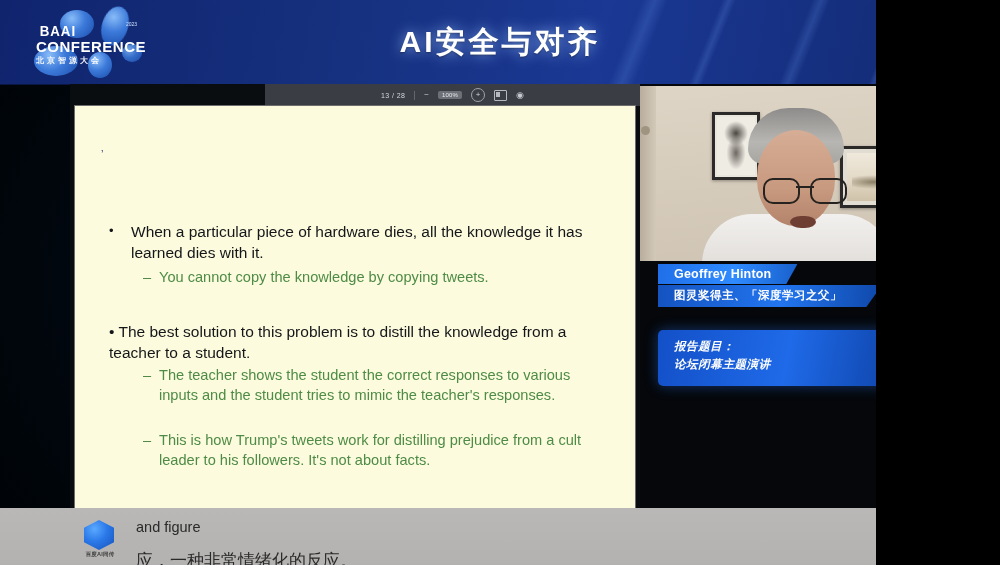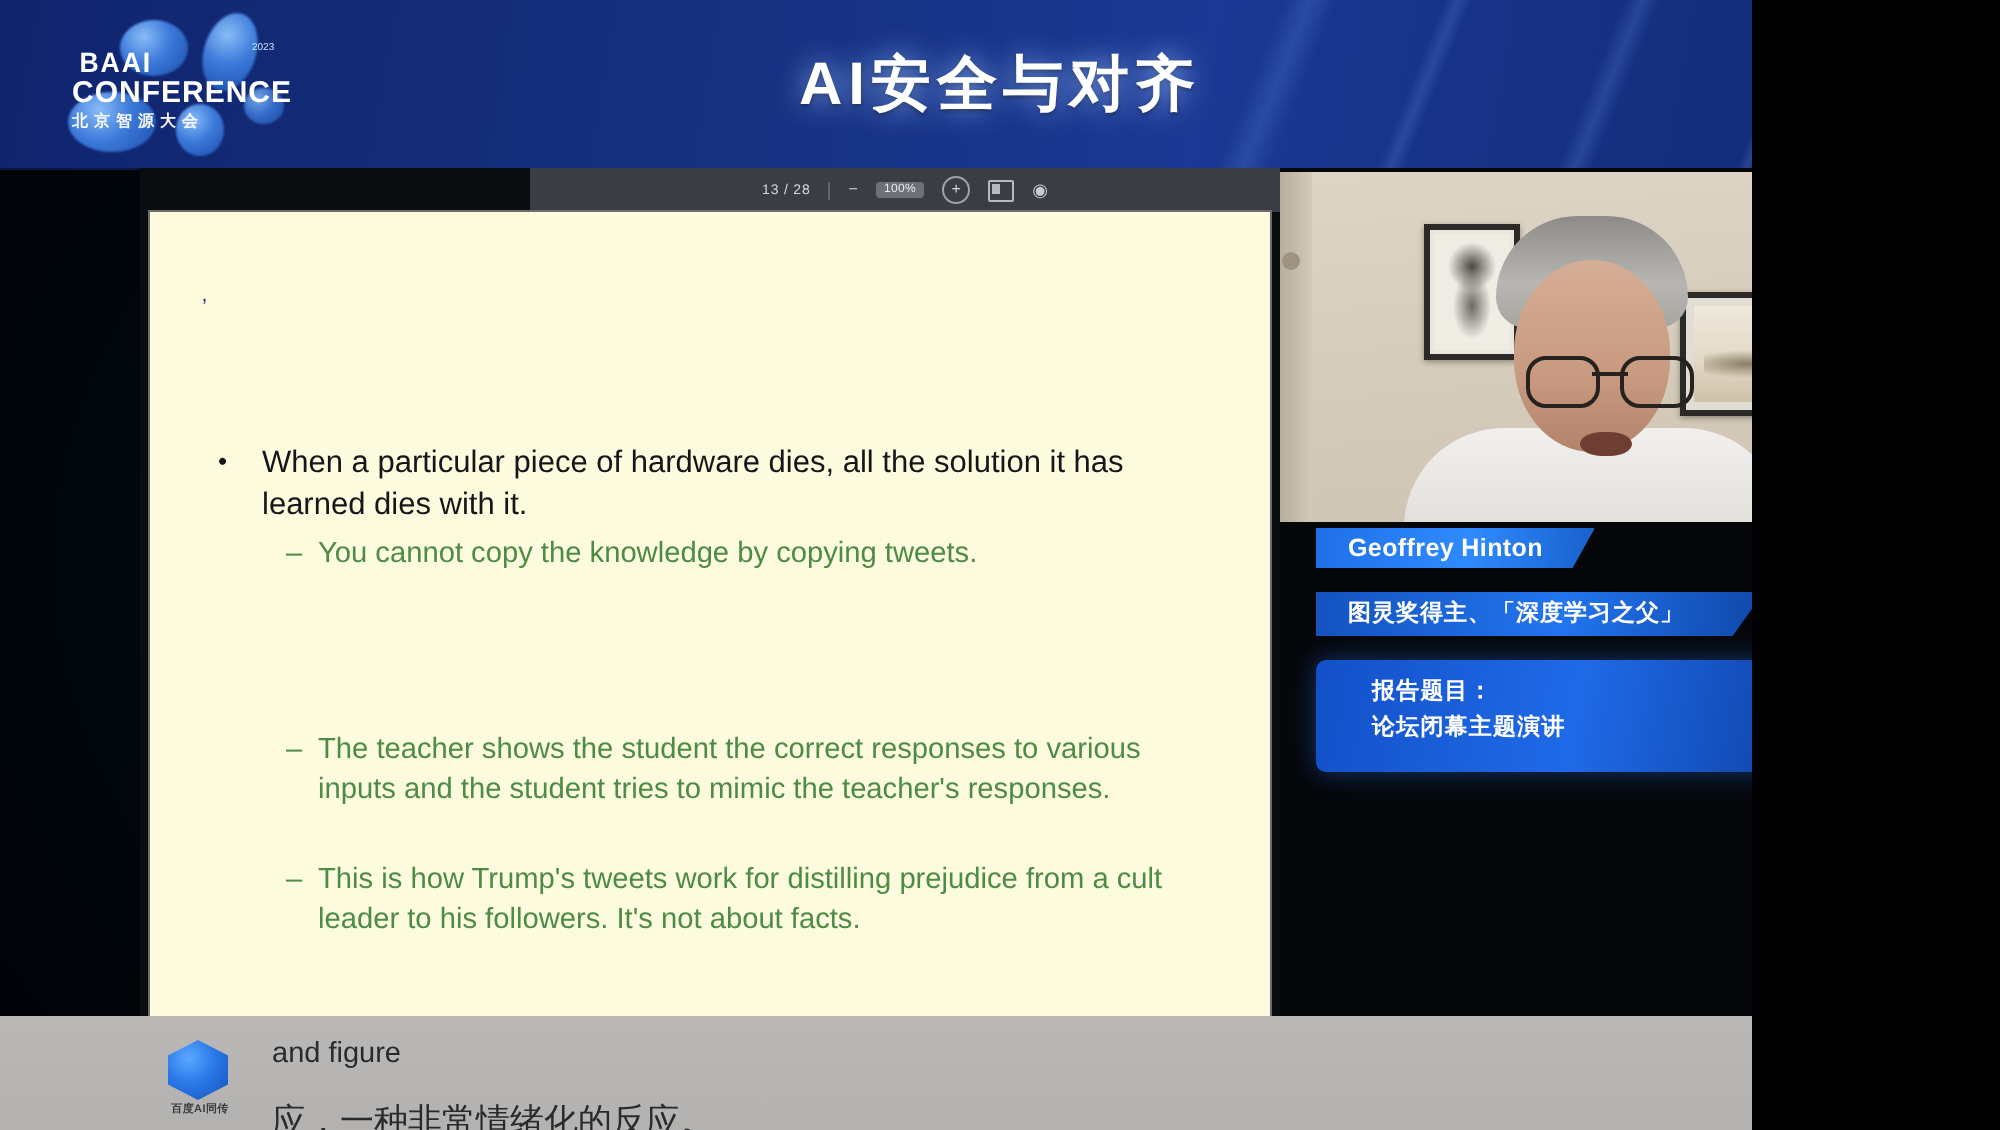--- a/index.html
+++ b/index.html
@@ -100,30 +100,30 @@
   .shirt{position:absolute;left:62px;top:128px;width:190px;height:50px;border-radius:60px 60px 0 0;
     background:linear-gradient(180deg,#f2f0ee 0%,#e2dfdb 100%);}
 
   
   .badge{position:absolute;left:18px;top:180px;width:250px;}
   .badge-name{position:relative;display:inline-block;padding:3px 26px 3px 16px;
     background:linear-gradient(95deg,#1f6fe8 0%,#2f8bff 55%,#1860cc 100%);
     color:#fff;font-size:12.5px;font-weight:bold;letter-spacing:.2px;
     clip-path:polygon(0 0,100% 0,92% 100%,0 100%);
     box-shadow:0 0 12px rgba(47,139,255,.55);}
-  .badge-sub{margin-top:12px;display:inline-block;padding:3px 40px 4px 16px;
+  .badge-sub{margin-top:1px;display:inline-block;padding:3px 40px 4px 16px;
     background:linear-gradient(95deg,#1453c0 0%,#2275ef 55%,#0f47a8 100%);
     color:#fff;font-size:11.5px;font-weight:bold;letter-spacing:.5px;
     clip-path:polygon(0 0,100% 0,93% 100%,0 100%);}
   .badge-slash{position:absolute;left:232px;top:26px;width:26px;height:22px;}
   .badge-slash i{position:absolute;top:0;width:3px;height:22px;background:#6fa6ff;transform:skewX(-20deg);opacity:.85;}
 
   .topic{position:absolute;left:18px;top:246px;width:235px;height:56px;border-radius:5px;
     background:linear-gradient(100deg,#1350c8 0%,#1f6ae8 55%,#0f45ab 100%);
-    box-shadow:0 0 14px rgba(35,110,230,.45);padding:8px 0 0 28px;box-sizing:border-box;}
+    box-shadow:0 0 14px rgba(35,110,230,.45);padding:8px 0 0 16px;box-sizing:border-box;font-style:italic;}
   .topic div{color:#fff;font-size:11.5px;font-weight:bold;letter-spacing:.6px;line-height:1.55;}
 
   
   .caption{position:absolute;left:0;top:508px;width:1000px;height:57px;
     background:linear-gradient(180deg,#b9b8b6 0%,#b3b2b0 100%);}
   .cap-logo{position:absolute;left:78px;top:12px;width:44px;height:40px;}
   .cube{position:absolute;left:6px;top:0;width:30px;height:30px;
     background:radial-gradient(circle at 35% 30%,#5aa9ff 0%,#2a78e8 45%,#1752b8 100%);
     clip-path:polygon(50% 0,100% 26%,100% 74%,50% 100%,0 74%,0 26%);}
   .cap-logo-txt{position:absolute;left:0;top:31px;width:44px;text-align:center;
@@ -182,28 +182,32 @@
     </div>
 
     <div class="slide">
       <div class="slide-inner">
         <div class="slide-title">
           <span class="tick">’</span>
         </div>
 
         <div class="b1">
           <span class="dot">•</span>
-          <span class="txt">When a particular piece of hardware dies, all the solution it has learned dies with it.</span>
+          <span class="txt">When a particular piece of hardware dies, all the knowledge it has learned dies with it.</span>
         </div>
 
         <div class="sub s1">
           <span class="dash">–</span>
           <span class="txt">You cannot copy the knowledge by copying tweets.</span>
         </div>
 
+        <div class="b2">
+          <span class="dot">•</span>
+          <span class="txt">The best solution to this problem is to distill the knowledge from a teacher to a student.</span>
+        </div>
 
         <div class="sub s2">
           <span class="dash">–</span>
           <span class="txt">The teacher shows the student the correct responses to various inputs and the student tries to mimic the teacher's responses.</span>
         </div>
 
         <div class="sub s3">
           <span class="dash">–</span>
           <span class="txt">This is how Trump's tweets work for distilling prejudice from a cult leader to his followers. It's not about facts.</span>
         </div>

